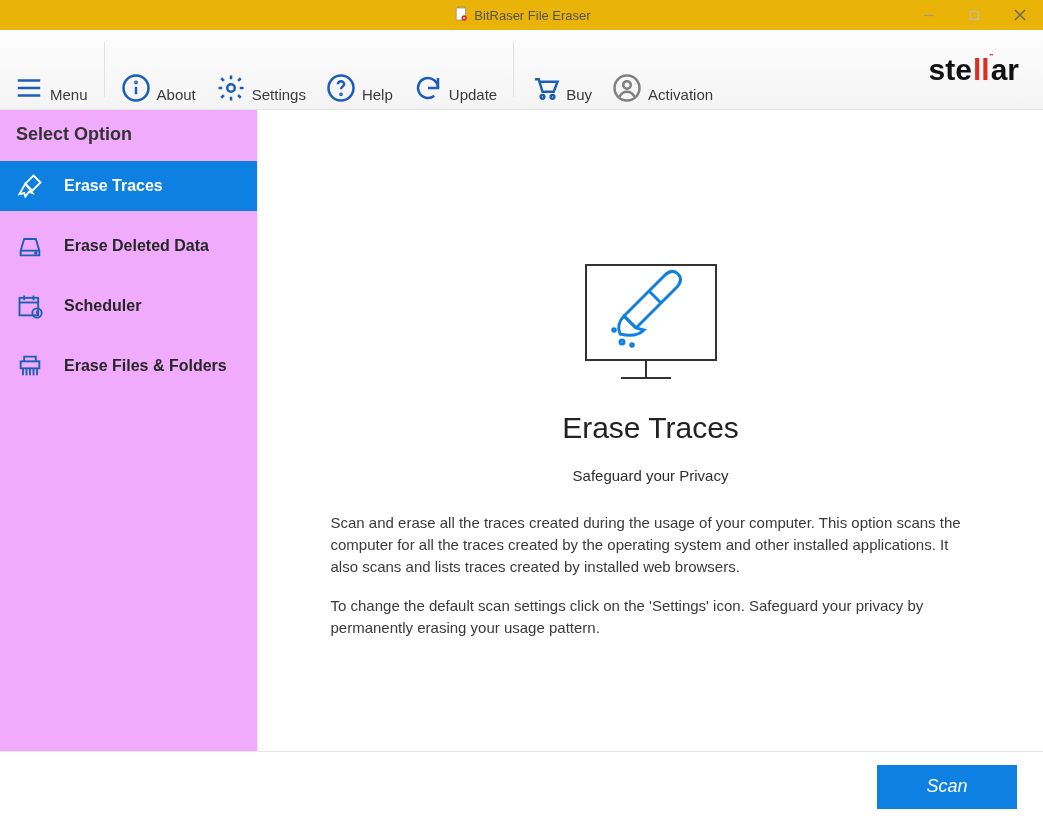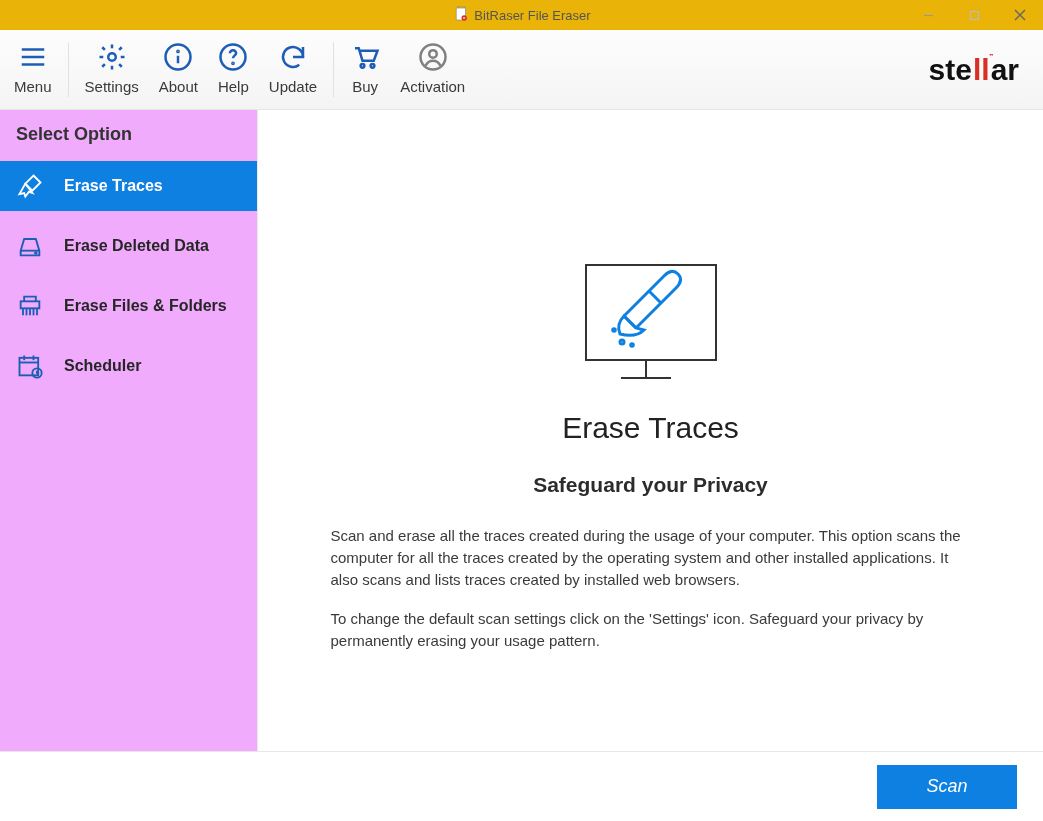--- a/index.html
+++ b/index.html
@@ -63,22 +63,21 @@
     display: flex;
     align-items: stretch;
   }
   .tool-sep {
     width: 1px;
     background: #e1e1e1;
     margin: 12px 6px;
   }
   .tool-btn {
     display: flex;
-    flex-direction: column;
-    align-items: center;
+    align-items: flex-end;
     justify-content: center;
     padding: 4px 10px 6px 10px;
     gap: 6px;
     cursor: default;
     color: #3a3a3a;
     font-size: 15px;
   }
   .tool-btn svg { width: 30px; height: 30px; stroke: #1c5db6; fill: none; stroke-width: 2; }
   .tool-btn.gray svg { stroke: #808080; }
 
@@ -158,24 +157,24 @@
   .illustration {
     margin-top: 120px;
   }
   .big-title {
     font-size: 30px;
     font-weight: 400;
     color: #222;
     margin-top: 18px;
   }
   .subtitle {
-    font-size: 21px;
-    font-weight: 700;
+    font-size: 15px;
+    font-weight: 400;
     color: #2c2c2c;
-    margin-top: 28px;
+    margin-top: 22px;
   }
   .desc {
     margin-top: 28px;
     color: #3a3a3a;
     font-size: 15px;
     line-height: 1.45;
     max-width: 640px;
   }
   .desc p + p { margin-top: 18px; }
 
@@ -243,32 +242,32 @@
           <line x1="3" y1="12" x2="21" y2="12"></line>
           <line x1="3" y1="18" x2="21" y2="18"></line>
         </svg>
       <span>Menu</span>
     </div>
   </div>
   <div class="tool-sep"></div>
   <div class="tool-group">
     <div class="tool-btn">
       <svg viewBox="0 0 24 24">
-          <circle cx="12" cy="12" r="3"></circle>
-          <path d="M12 2v3M12 19v3M4.2 4.2l2.1 2.1M17.7 17.7l2.1 2.1M2 12h3M19 12h3M4.2 19.8l2.1-2.1M17.7 6.3l2.1-2.1"></path>
-        </svg>
-      <span>Settings</span>
-    </div>
-    <div class="tool-btn">
-      <svg viewBox="0 0 24 24">
           <circle cx="12" cy="12" r="10"></circle>
           <line x1="12" y1="11" x2="12" y2="17"></line>
           <circle cx="12" cy="7.5" r="0.5" fill="#1c5db6"></circle>
         </svg>
       <span>About</span>
+    </div>
+    <div class="tool-btn">
+      <svg viewBox="0 0 24 24">
+          <circle cx="12" cy="12" r="3"></circle>
+          <path d="M12 2v3M12 19v3M4.2 4.2l2.1 2.1M17.7 17.7l2.1 2.1M2 12h3M19 12h3M4.2 19.8l2.1-2.1M17.7 6.3l2.1-2.1"></path>
+        </svg>
+      <span>Settings</span>
     </div>
     <div class="tool-btn">
       <svg viewBox="0 0 24 24">
           <circle cx="12" cy="12" r="10"></circle>
           <path d="M9.5 9a2.5 2.5 0 015 0c0 1.5-2.5 2-2.5 4"></path>
           <circle cx="12" cy="17" r="0.5" fill="#1c5db6"></circle>
         </svg>
       <span>Help</span>
     </div>
     <div class="tool-btn">
@@ -318,45 +317,45 @@
       <span>Erase Traces</span>
     </div>
 
     <div class="side-item">
       <svg viewBox="0 0 24 24">
           <path d="M4 16 L7 6 h10 L20 16 v4 H4z"></path>
           <line x1="4" y1="16" x2="20" y2="16"></line>
           <circle cx="17" cy="18" r="0.7" fill="#1c5db6"></circle>
         </svg>
       <span>Erase Deleted Data</span>
+    </div>
+
+    <div class="side-item">
+      <svg viewBox="0 0 24 24">
+          <rect x="3" y="5" width="16" height="15"></rect>
+          <line x1="3" y1="9" x2="19" y2="9"></line>
+          <line x1="7" y1="3" x2="7" y2="7"></line>
+          <line x1="15" y1="3" x2="15" y2="7"></line>
+          <circle cx="18" cy="18" r="4"></circle>
+          <path d="M18 16v2l1.5 1"></path>
+        </svg>
+      <span>Scheduler</span>
     </div>
 
     <div class="side-item">
       <svg viewBox="0 0 24 24">
           <rect x="4" y="8" width="16" height="6"></rect>
           <path d="M7 8V4h10v4"></path>
           <line x1="6" y1="14" x2="6" y2="20"></line>
           <line x1="9" y1="14" x2="9" y2="20"></line>
           <line x1="12" y1="14" x2="12" y2="20"></line>
           <line x1="15" y1="14" x2="15" y2="20"></line>
           <line x1="18" y1="14" x2="18" y2="20"></line>
         </svg>
       <span>Erase Files &amp; Folders</span>
-    </div>
-
-    <div class="side-item">
-      <svg viewBox="0 0 24 24">
-          <rect x="3" y="5" width="16" height="15"></rect>
-          <line x1="3" y1="9" x2="19" y2="9"></line>
-          <line x1="7" y1="3" x2="7" y2="7"></line>
-          <line x1="15" y1="3" x2="15" y2="7"></line>
-          <circle cx="18" cy="18" r="4"></circle>
-          <path d="M18 16v2l1.5 1"></path>
-        </svg>
-      <span>Scheduler</span>
     </div>
   </div>
 
   <div class="content">
     <div class="illustration">
       <svg width="150" height="130" viewBox="0 0 150 130">
         <rect x="10" y="5" width="130" height="95" fill="none" stroke="#333" stroke-width="2"></rect>
         <line x1="70" y1="100" x2="70" y2="118" stroke="#333" stroke-width="2"></line>
         <line x1="45" y1="118" x2="95" y2="118" stroke="#333" stroke-width="2"></line>
         <g stroke="#0e80e1" stroke-width="3" fill="none">

